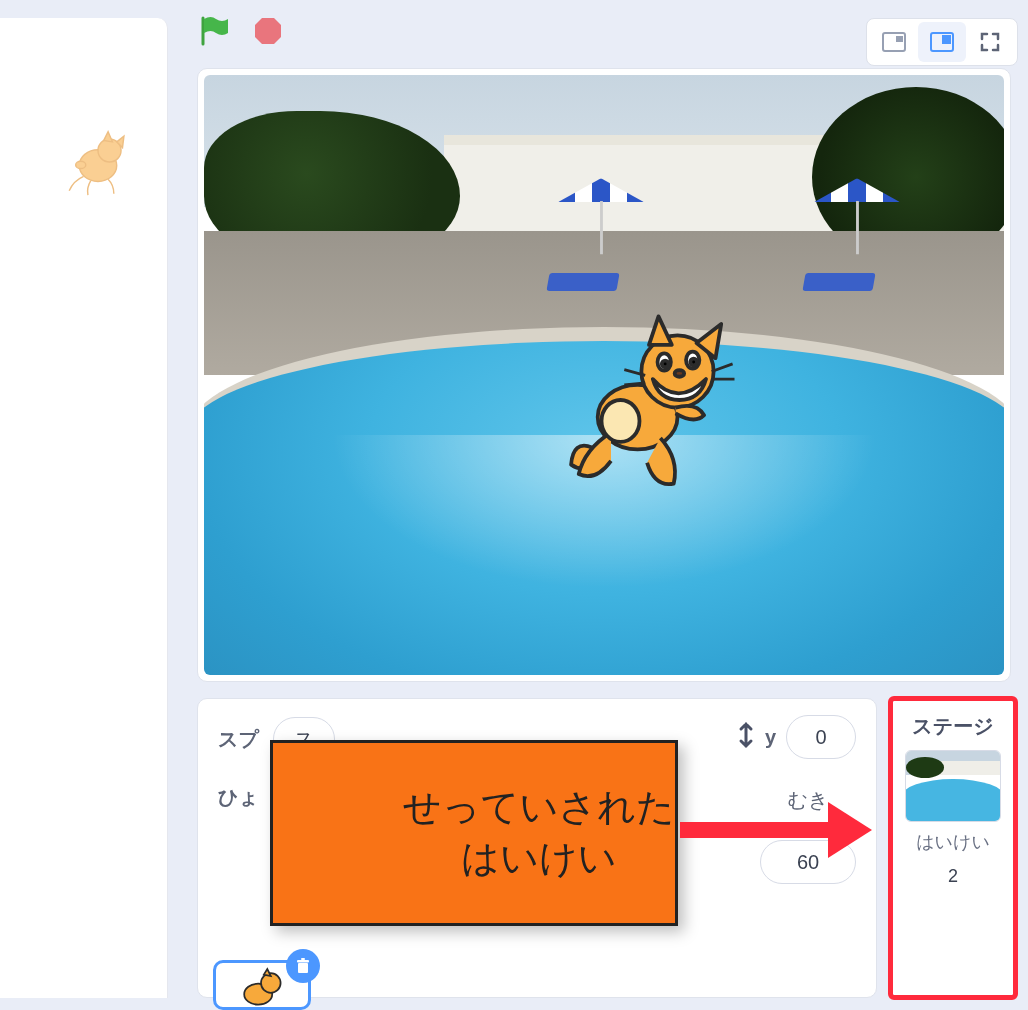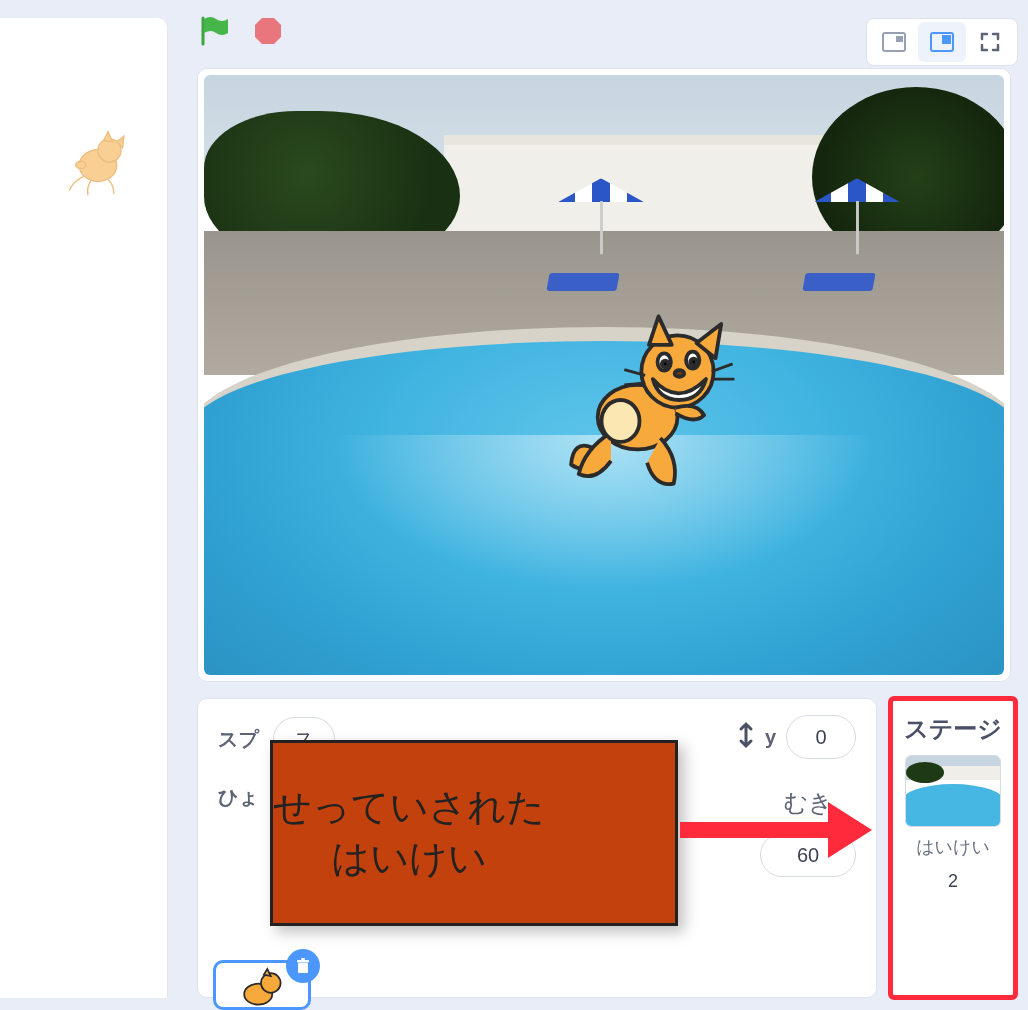--- a/index.html
+++ b/index.html
@@ -145,54 +145,54 @@
   border-radius:10px;
   border:1px solid #dfe3ec;
   text-align:center;
 }
 .stage-panel-inner {
   border: 5px solid #ff2a3c;
   border-radius: 6px;
   position:absolute; inset:-3px;
   pointer-events:none;
 }
-.stage-title { font-size:24px; color:#4a5166; font-weight:600; padding:14px 0 6px; }
+.stage-title { font-size:20px; color:#4a5166; font-weight:600; padding:14px 0 6px; }
 .stage-thumb {
   margin: 4px auto 8px; width:96px; height:72px; border-radius:6px; overflow:hidden;
   border:1px solid #d7dbe6; position:relative;
 }
 .stage-thumb .mini-sky{position:absolute;inset:0 0 66% 0;background:#c7d5e0;}
 .stage-thumb .mini-fol{position:absolute;left:0;top:8%;width:40%;height:30%;background:#1e3a14;border-radius:50%;}
 .stage-thumb .mini-wall{position:absolute;left:30%;right:0;top:14%;height:20%;background:#efeee8;}
 .stage-thumb .mini-pool{position:absolute;left:-5%;right:-5%;top:40%;bottom:-5%;background:#46b6e2;border-radius:50% 50% 0 0/40% 40% 0 0;}
 .stage-sub { font-size:18px; color:#6a7184; margin-top:6px; }
 .stage-count { font-size:18px; color:#3b4252; margin-top:12px; }
 
 .annotation-box {
   position:absolute;
   left:270px; top:740px;
   width:408px; height:186px;
-  background:#c2410c;
+  background:#f97316;
   border:3px solid #222;
-  display:flex; align-items:center; justify-content:flex-start;
+  display:flex; align-items:center; justify-content:flex-end;
   text-align:center;
   box-shadow: 6px 6px 14px rgba(0,0,0,0.25);
 }
 .annotation-text { font-size:38px; color:#222; line-height:1.35; }
 .annotation-arrow {
   position:absolute;
   left:680px; top:810px;
   width:200px; height:40px;
 }
 .annotation-arrow .shaft{ position:absolute; left:0; top:12px; width:150px; height:16px; background:#ff2a3c; }
 .annotation-arrow .head{ position:absolute; left:148px; top:-8px; width:0; height:0;
   border-left:44px solid #ff2a3c; border-top:28px solid transparent; border-bottom:28px solid transparent; }
 
 .muki-col { position:absolute; right:20px; top:88px; text-align:center; }
-.muki-label { color:#5d6476; font-size:24px; margin-bottom:14px; }
+.muki-label { color:#5d6476; font-size:20px; margin-bottom:26px; }
 .y-col { position:absolute; right:20px; top:16px; display:flex; align-items:center; gap:10px; }
 </style>
 </head>
 <body>
 
 <div class="main-area">
 
   <div class="left-col">
     <div class="left-cat">
       <svg viewBox="0 0 100 100">

